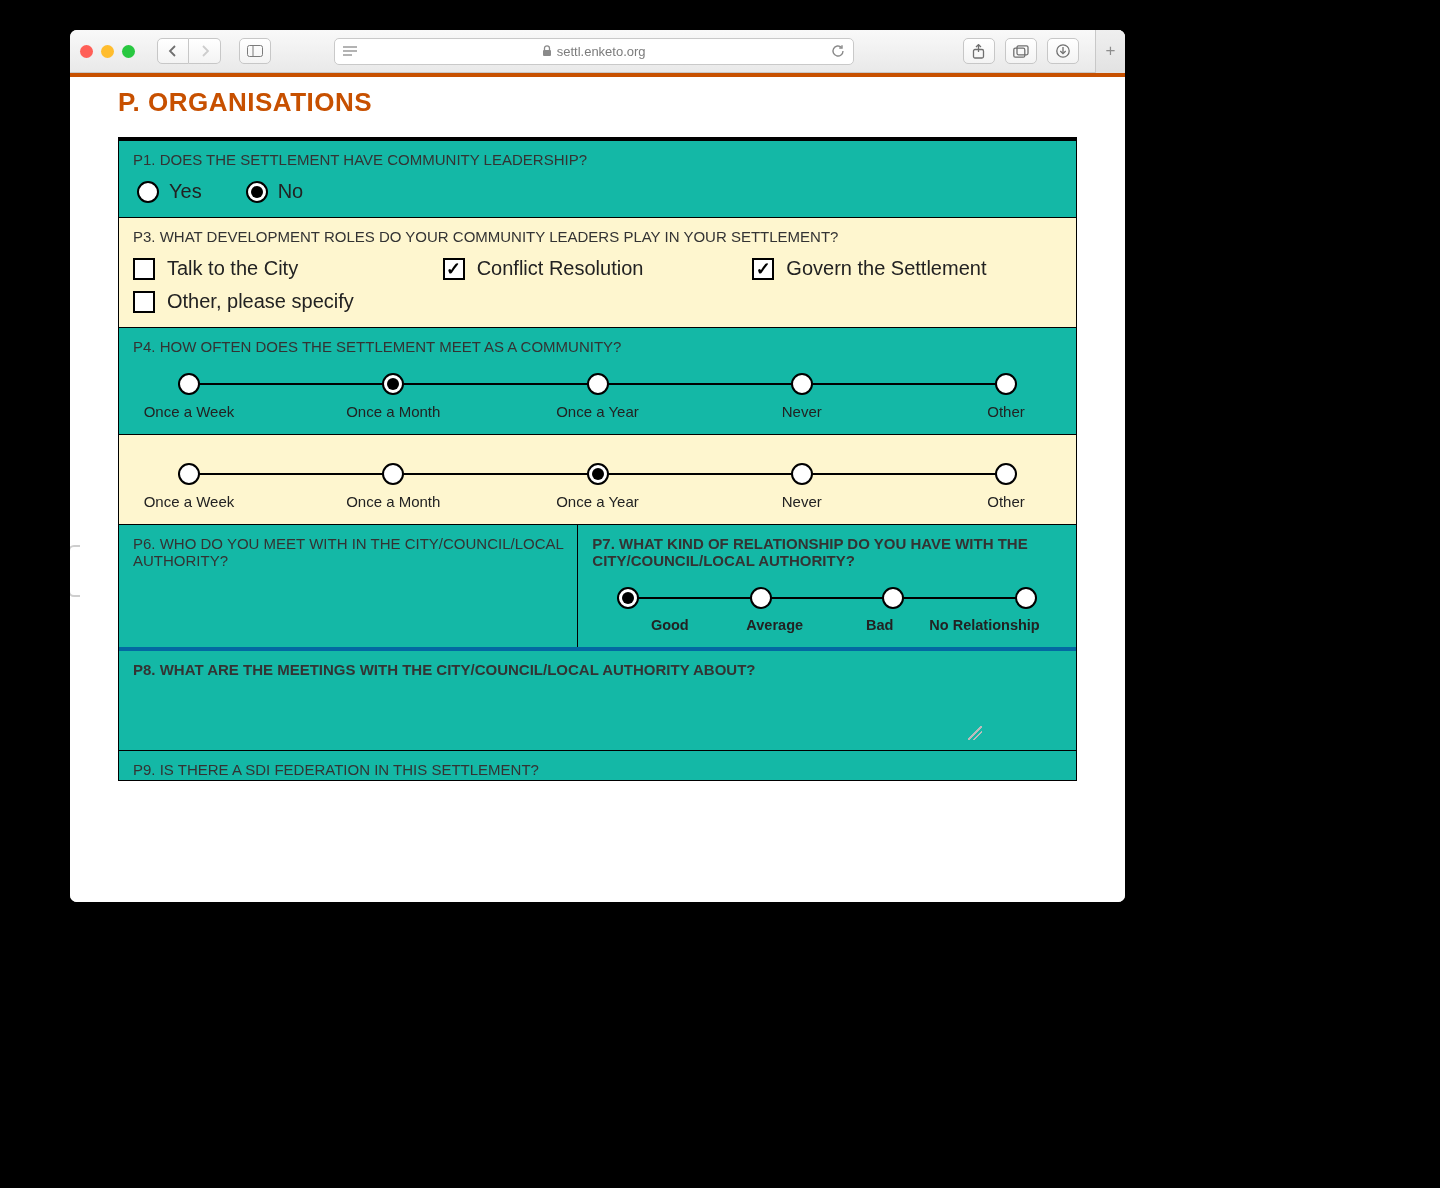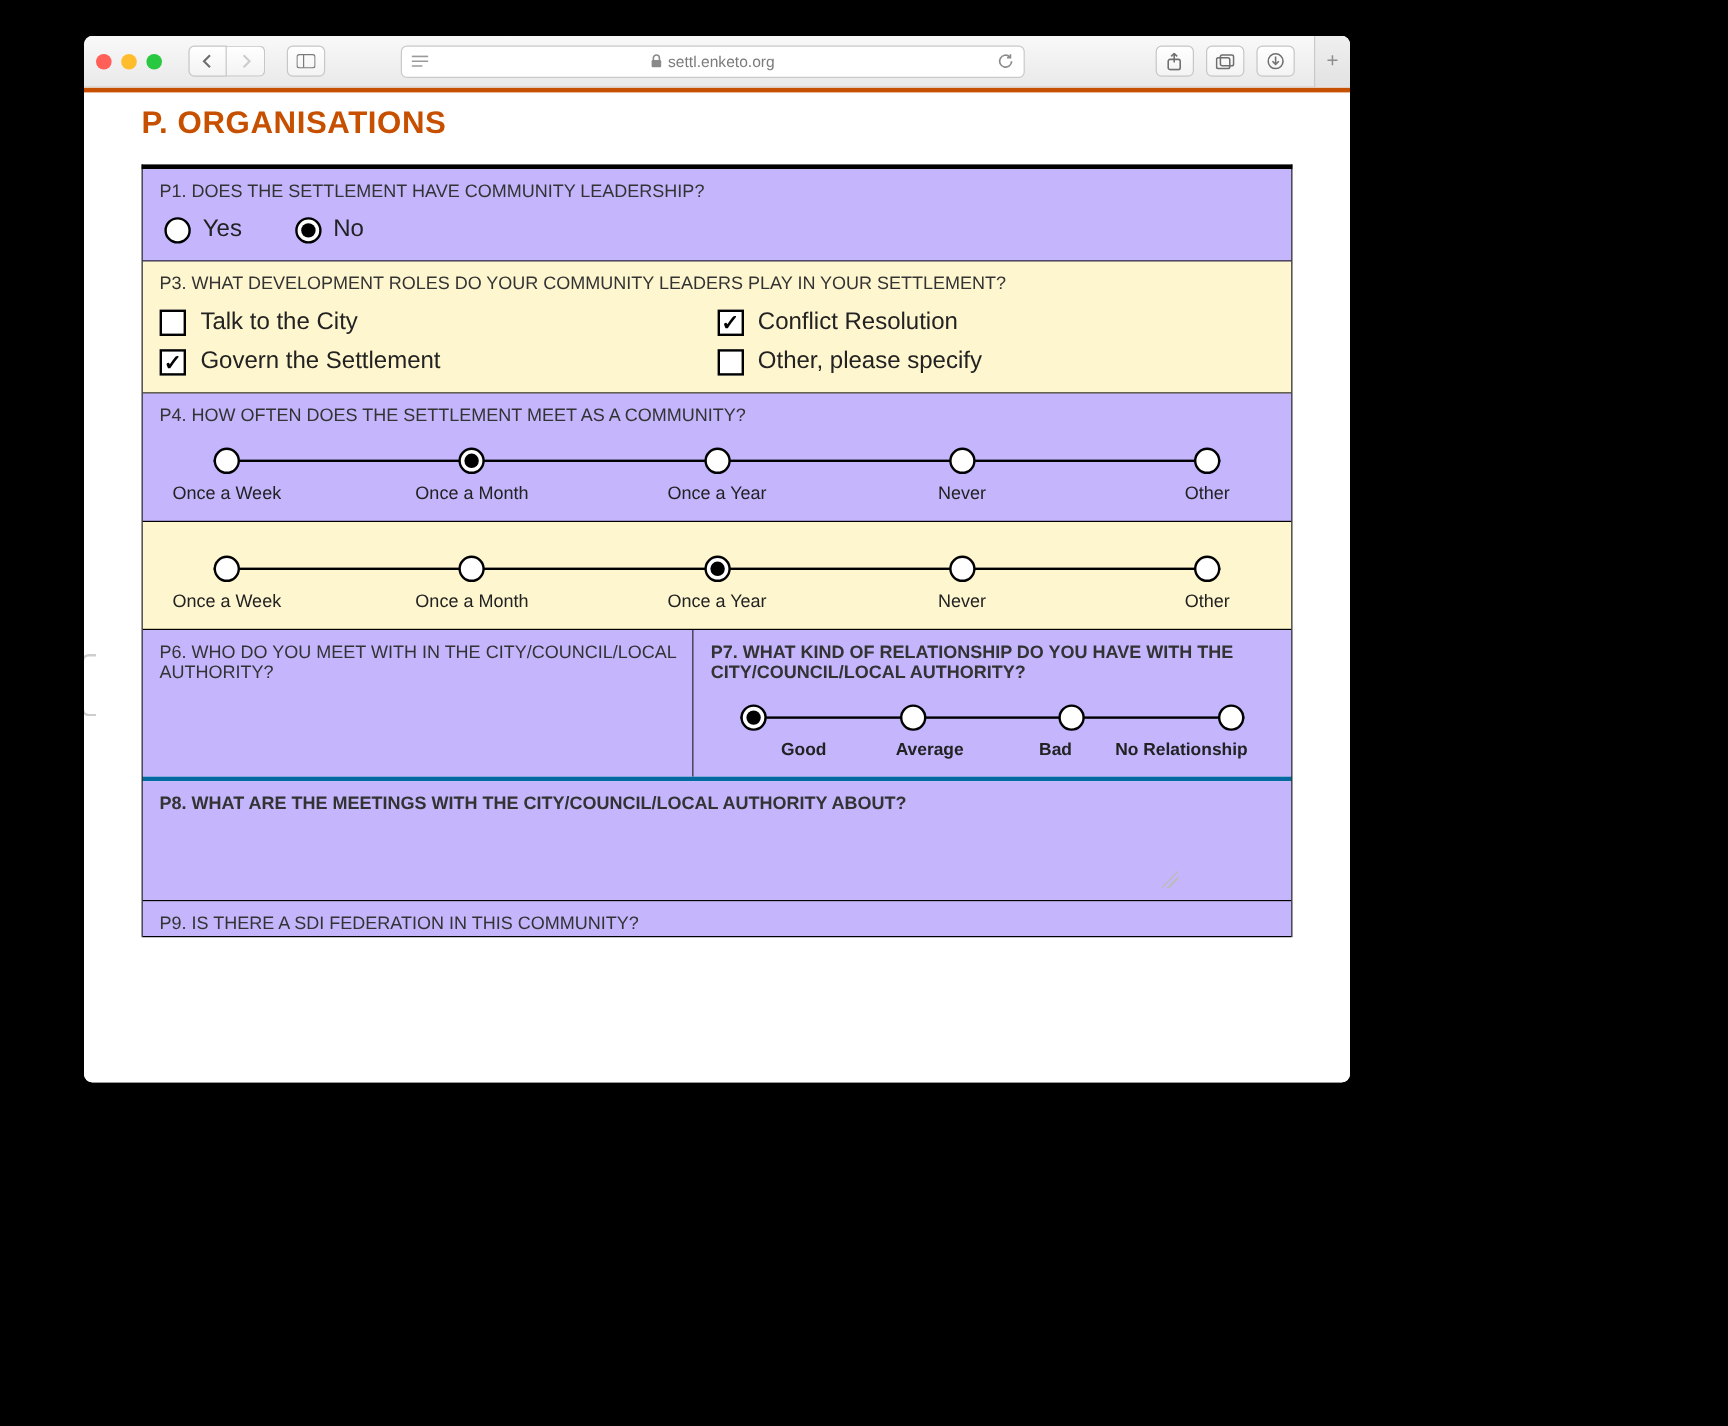--- a/index.html
+++ b/index.html
@@ -103,42 +103,42 @@
     letter-spacing:.5px;
     margin:10px 0 19px;
   }
   .form-outline {
     border-top:4px solid #000;
     border-left:1px solid #000;
     border-right:1px solid #000;
   }
   .q-block {
     border-bottom:1px solid #000;
-    background:#c4b5fd;
+    background:#14b8a6;
     padding:10px 14px 14px;
     font-size:15px;
     color:#222;
   }
   .q-block.highlight { background:#fef6cf; }
   .q-label { font-size:15px; color:#333; margin-bottom:12px; }
 
   
   .yn-row { display:flex; gap:44px; padding-left:4px; font-size:20px; }
   .yn-opt { display:flex; align-items:center; gap:10px; }
   .radio-lg {
     width:22px;height:22px;border:2px solid #000;border-radius:50%;
     display:flex;align-items:center;justify-content:center;
     background:#fff;
   }
   .radio-lg.selected::after{
     content:'';width:12px;height:12px;border-radius:50%;background:#000;
   }
 
   
-  .chk-grid { display:grid; grid-template-columns: 1fr 1fr; row-gap:10px; font-size:20px;}
+  .chk-grid { display:grid; grid-template-columns: 1fr 1fr 1fr; row-gap:10px; font-size:20px;}
   .chk-opt { display:flex; align-items:center; gap:12px; }
   .chk {
     width:22px;height:22px;border:2px solid #000;background:#fff;
     display:flex;align-items:center;justify-content:center;
   }
   .chk.checked::after{
     content:'✓'; font-size:18px; font-weight:700; color:#000; line-height:1;
   }
 
   
@@ -390,19 +390,19 @@
             </div>
           </div>
         </div>
 
         <div class="q-block p8">
           <div class="q-label">P8. WHAT ARE THE MEETINGS WITH THE CITY/COUNCIL/LOCAL AUTHORITY ABOUT?</div>
           <div class="resize-handle"></div>
         </div>
 
         <div class="q-block" style="padding-bottom:2px;">
-          <div class="q-label" style="margin-bottom:0;">P9. IS THERE A SDI FEDERATION IN THIS COMMUNITY?</div>
+          <div class="q-label" style="margin-bottom:0;">P9. IS THERE A SDI FEDERATION IN THIS SETTLEMENT?</div>
         </div>
 
       </div>
     </div>
   </div>
 </div>
 
 </body></html>

